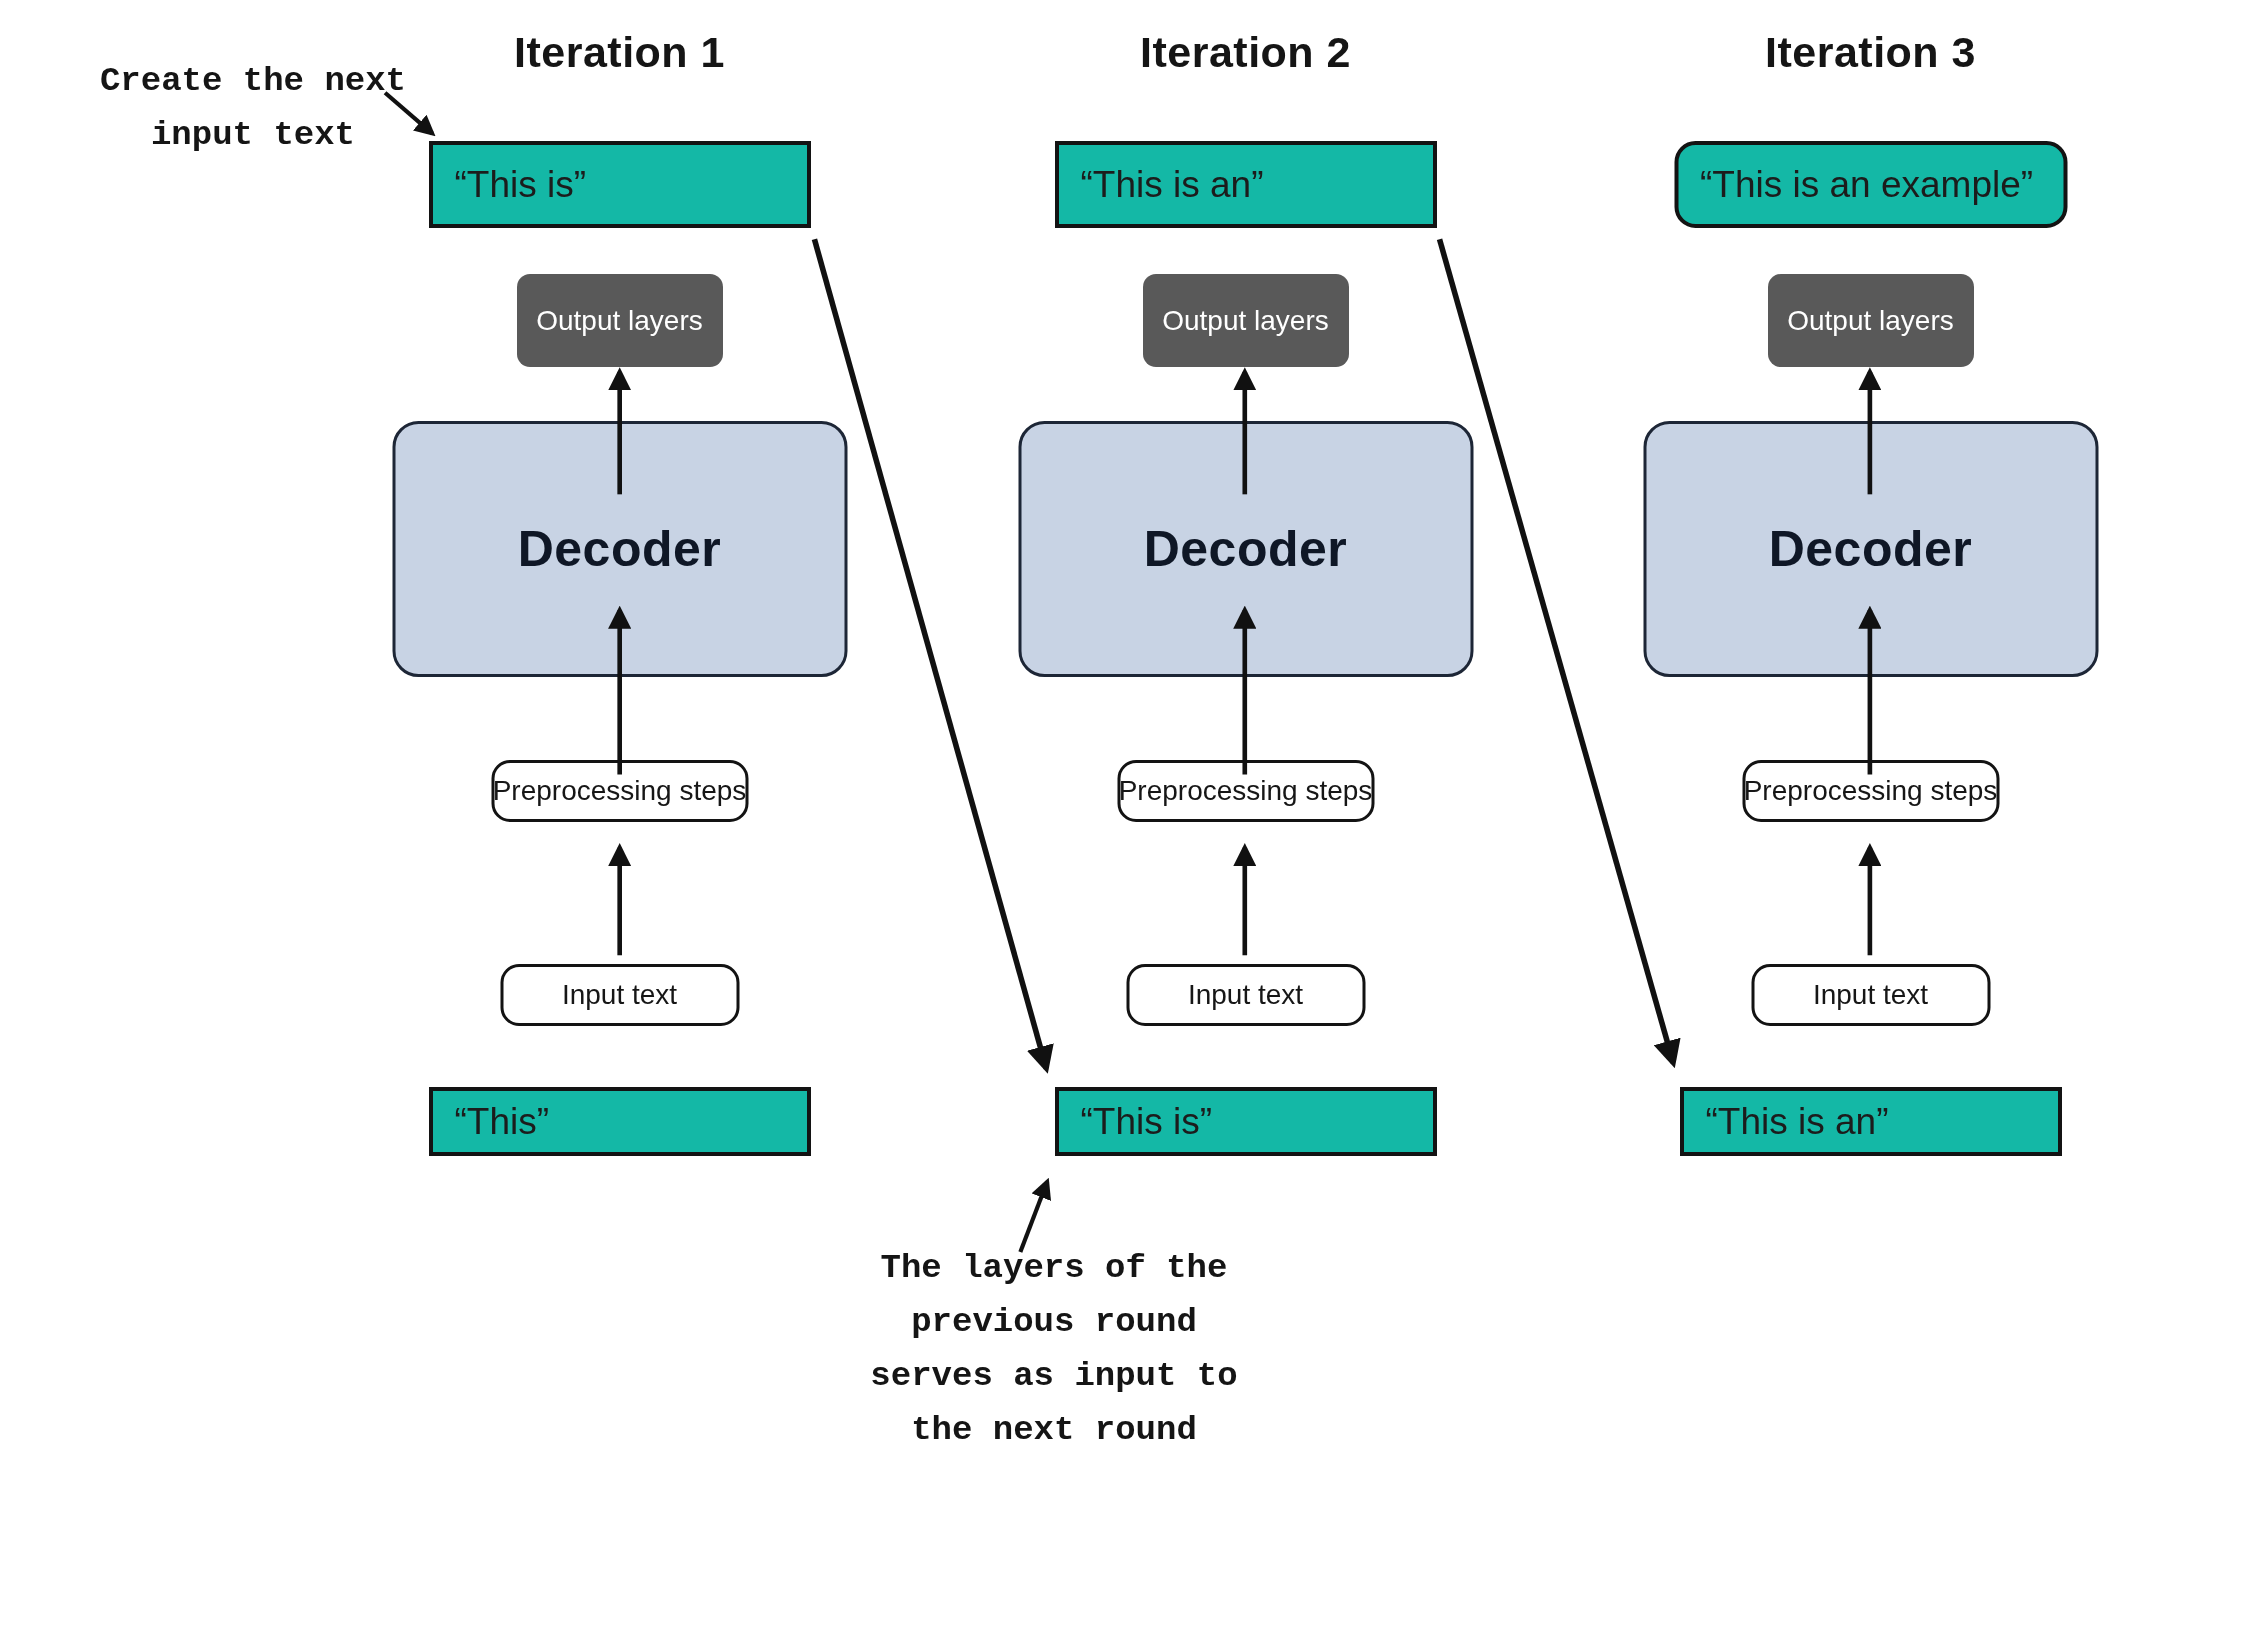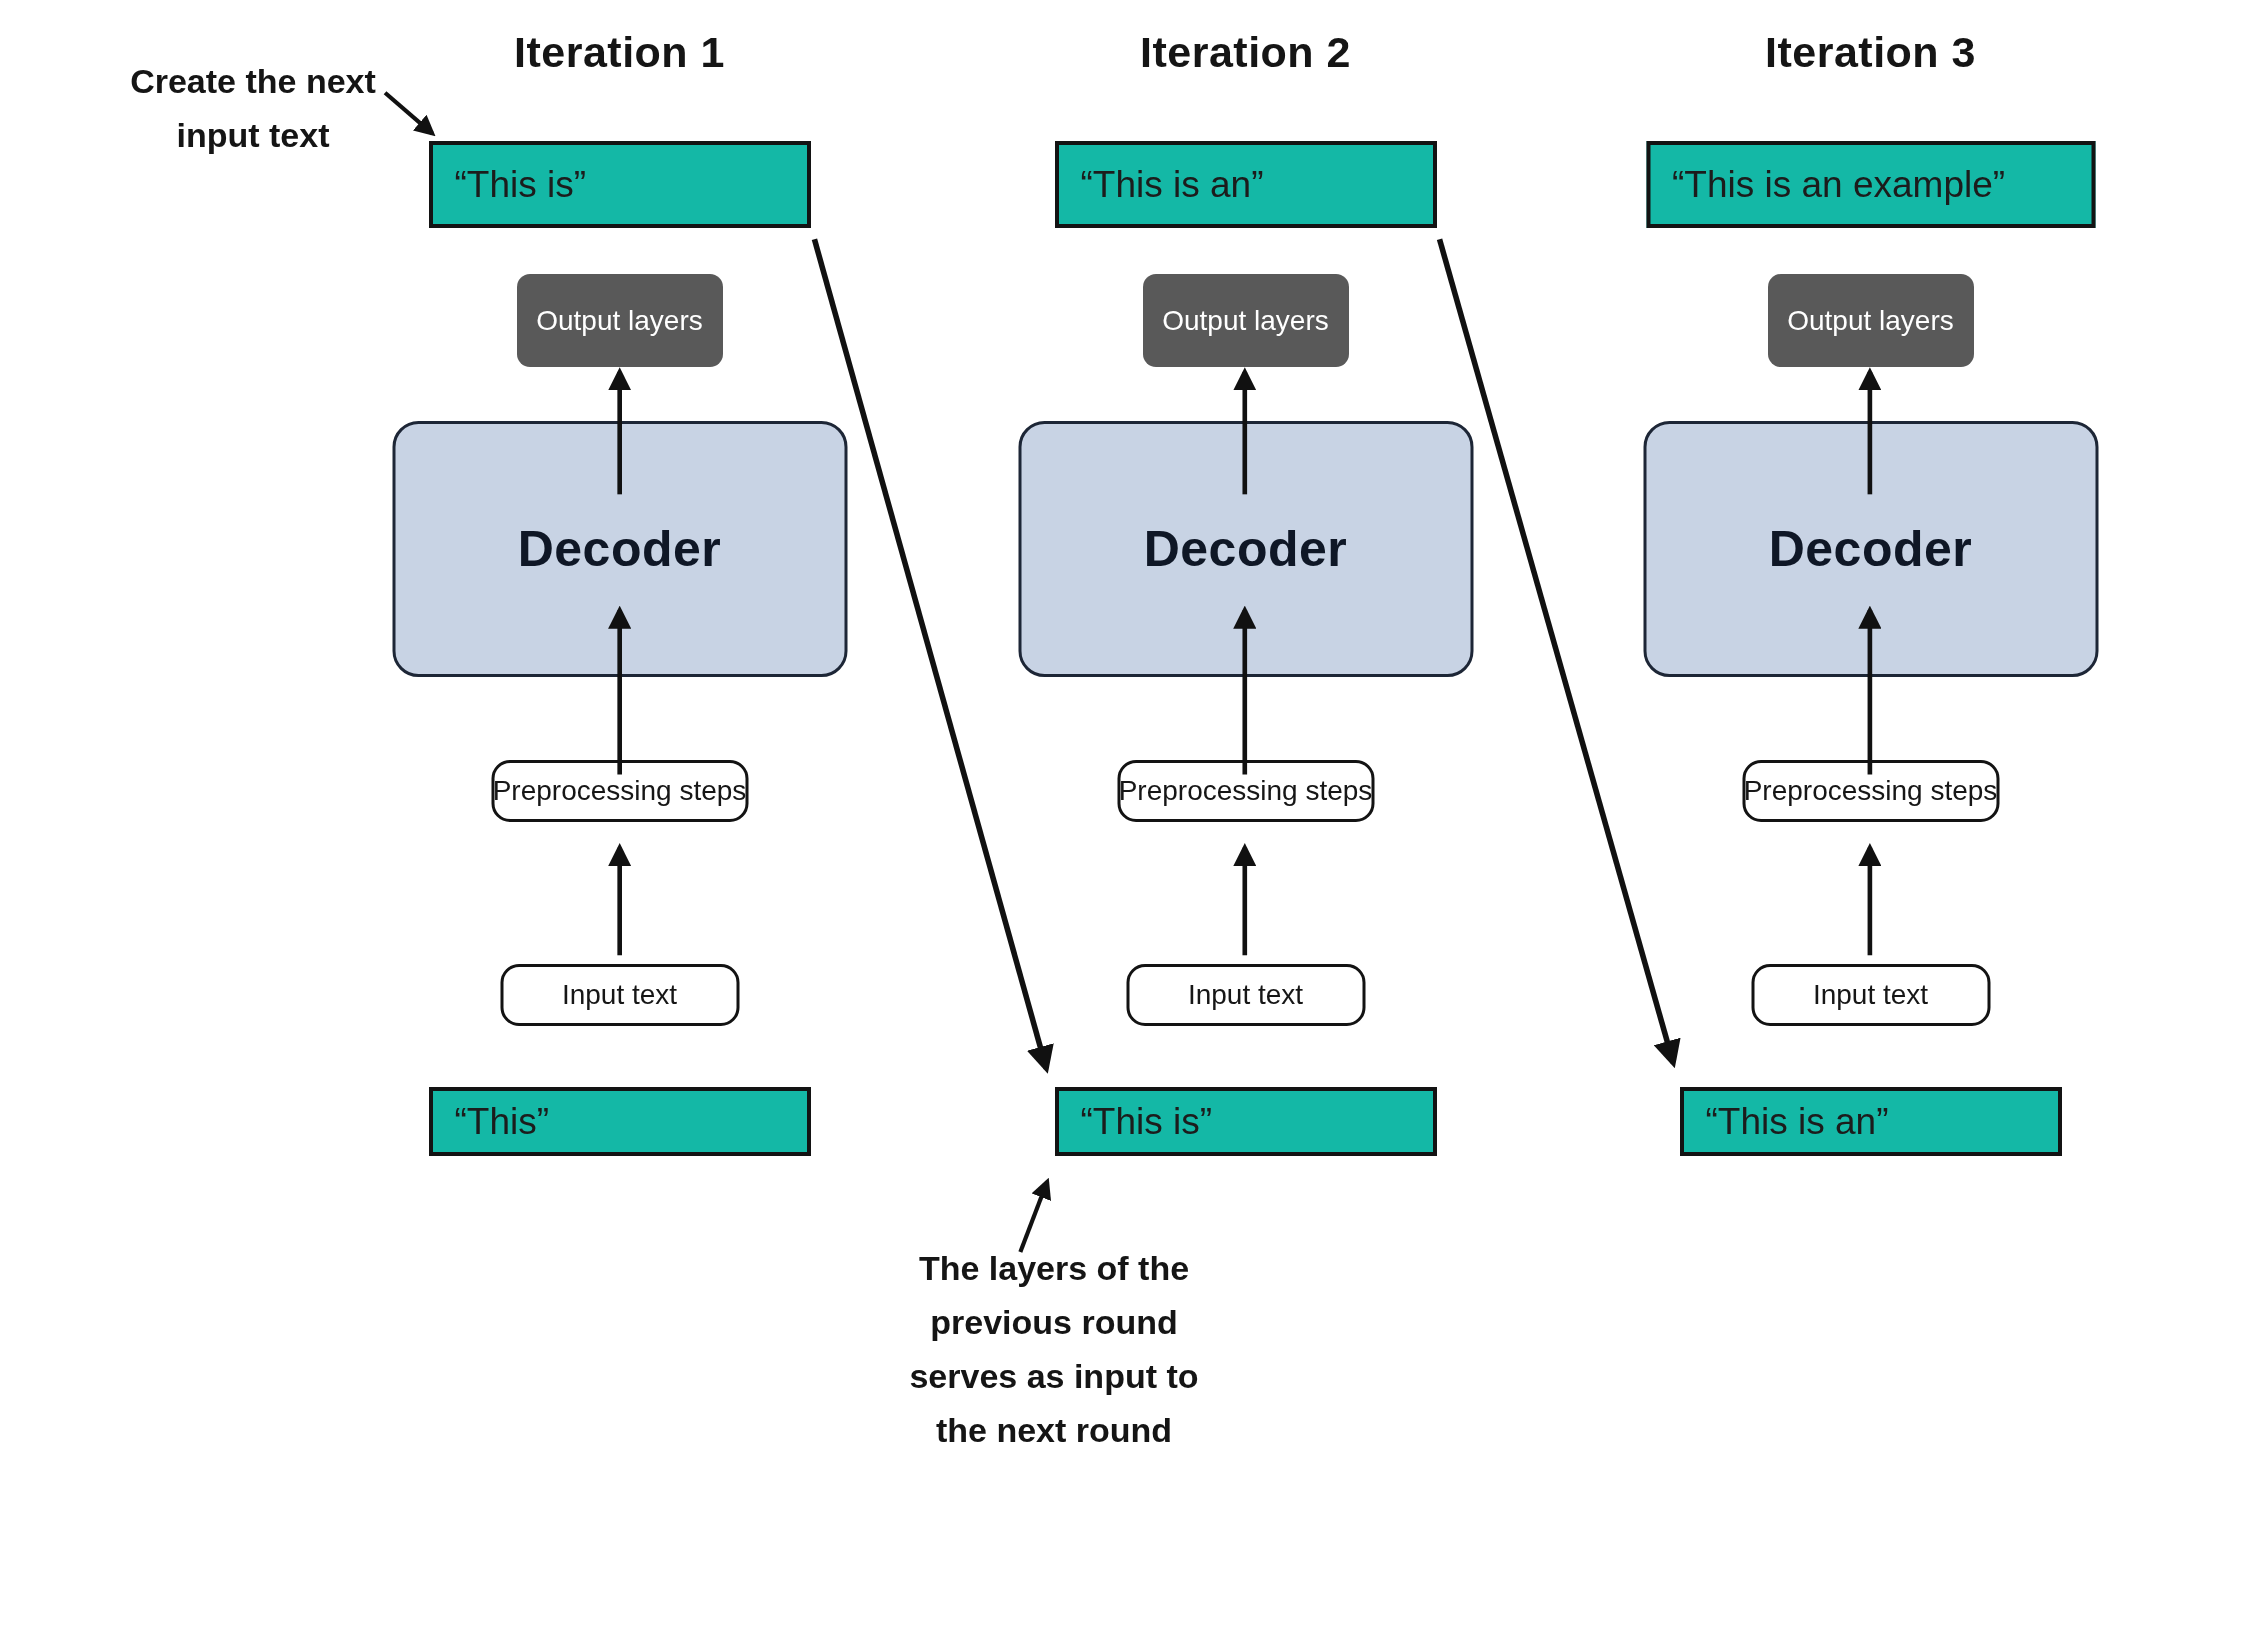--- a/index.html
+++ b/index.html
@@ -14,21 +14,21 @@
   .iter-title{
     top:28px;width:100%;text-align:center;
     font-size:43px;font-weight:700;letter-spacing:0.5px;color:#151515;
   }
   .quote-box{
     background:#14b8a6;border:4.6px solid var(--box-border,#131313);
     display:flex;align-items:center;padding-left:22px;
     font-size:37px;color:#1c1c1c;white-space:nowrap;
   }
   .quote-top{top:141px;width:382px;height:87px;}
-  .col-3 .quote-top{width:449px;}
+  .col-3 .quote-top{width:393px;border-radius:21px;}
   .quote-bottom{top:1087px;width:382px;height:69px;}
 
   .output-layers{
     top:274px;width:206px;height:93px;border-radius:13px;
     background:var(--output-fill,#595959);color:var(--output-text,#ffffff);
     display:flex;align-items:center;justify-content:center;font-size:28px;
   }
   .decoder{
     top:421px;width:455px;height:256px;border-radius:26px;
     background:var(--decoder-fill,#c8d3e4);border:3.7px solid var(--decoder-border,#1d2636);
@@ -38,21 +38,21 @@
   .pill{
     background:#ffffff;border:3.7px solid var(--box-border,#131313);border-radius:18.6px;
     display:flex;align-items:center;justify-content:center;font-size:28px;color:#161616;
     white-space:nowrap;
   }
   .preproc{top:760px;width:257px;height:62px;}
   .input-pill{top:964px;width:239px;height:62px;}
 
   .note{
     position:absolute;text-align:center;font-weight:700;color:#151515;
-    font-size:34px;line-height:54px;
+    font-size:34px;line-height:54px;font-family:Liberation Mono, monospace;
   }
   .note span{display:block;}
   .note-create{left:97px;top:54px;width:312px;}
   .note-feedback{left:859px;top:1241px;width:390px;}
 
   .caption{
     position:absolute;left:11px;top:1529px;width:2232px;
     font-size:40px;line-height:53px;color:var(--caption-text,#232563);
     white-space:pre-wrap;
   }

